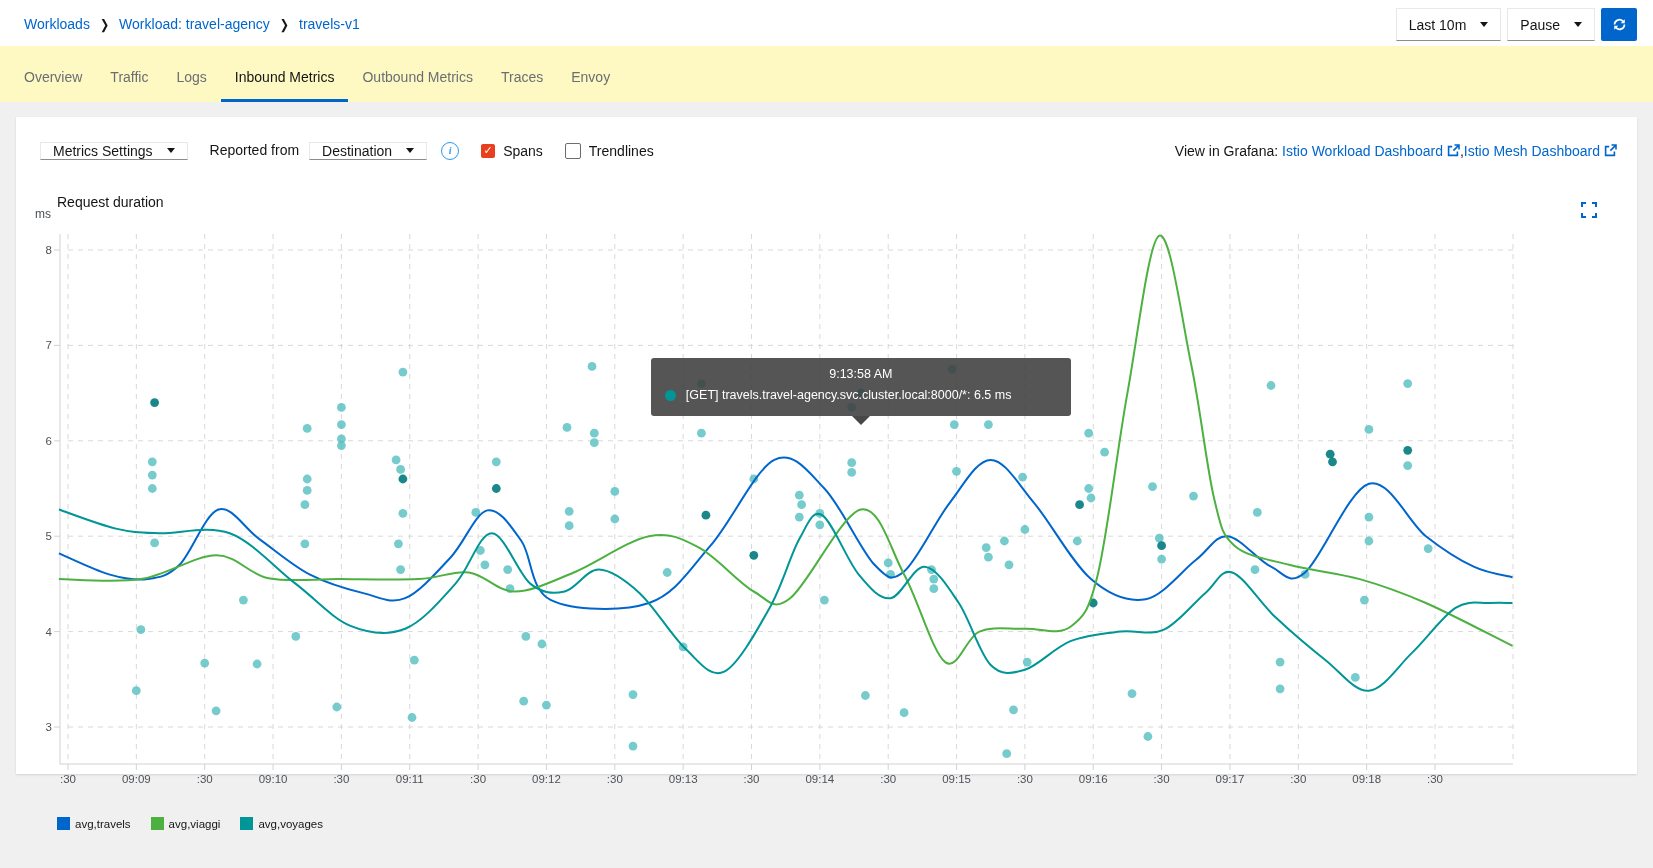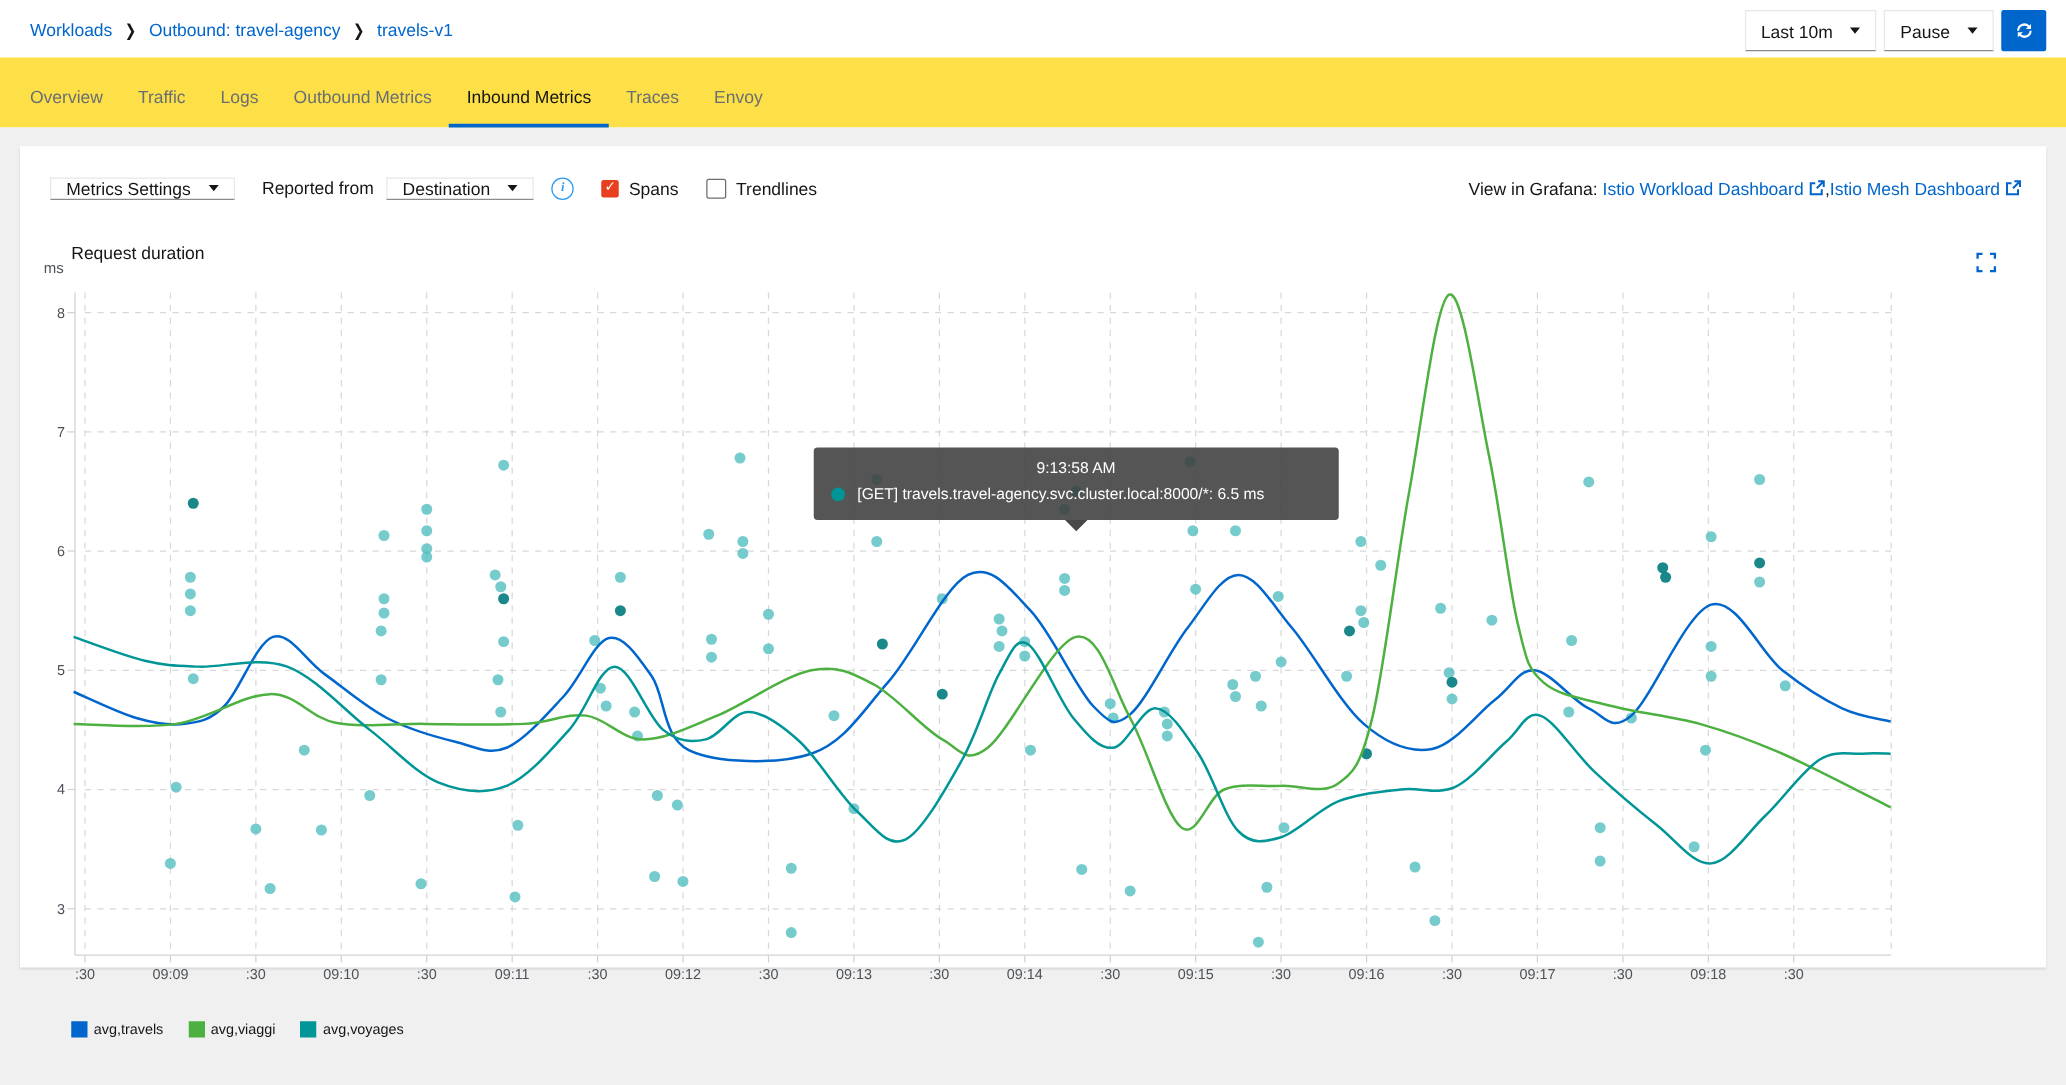--- a/index.html
+++ b/index.html
@@ -13,21 +13,21 @@
   .crumb-sep{font-size:11px;color:#151515;font-weight:bold;transform:scaleY(1.2);}
   .top-controls{display:flex;align-items:stretch;height:33px;}
   .pf-select{display:flex;align-items:center;justify-content:flex-end;gap:14px;
     background:#fff;border:1px solid #e8e8e8;border-bottom:1px solid #8a8d90;
     padding:0 12px;font-size:14px;min-width:58px;cursor:pointer;}
   .caret{width:0;height:0;border-left:4px solid transparent;border-right:4px solid transparent;
     border-top:5px solid #151515;display:inline-block;}
   .refresh-btn{width:36px;height:33px;margin-left:6px;background:#0066cc;border:none;border-radius:2px;
     display:flex;align-items:center;justify-content:center;cursor:pointer;}
   
-  .tabs{display:flex;padding:0 10px;background:#fde047;height:56px;align-items:flex-end;}
+  .tabs{display:flex;padding:0 10px;background:#fef9c3;height:56px;align-items:flex-end;}
   .tab{padding:16px 14px 14px 14px;font-size:14px;color:#6a6e73;cursor:pointer;
     border-bottom:3px solid transparent;}
   .tab.active{color:#151515;border-bottom:3px solid #0066cc;}
   
   .page{background:#f0f0f0;height:765px;padding-top:15px;}
   .card{position:relative;background:#fff;width:1621px;height:657px;margin:0 16px;
     box-shadow:0 1px 2px rgba(3,3,3,0.12);}
   
   .card-toolbar{position:absolute;left:24px;right:20px;top:17px;height:33px;
     display:flex;align-items:center;font-size:14px;}
@@ -62,21 +62,21 @@
   .legend-item{display:flex;align-items:center;gap:5px;cursor:pointer;}
   .swatch{width:13px;height:13px;display:inline-block;}
 </style>
 </head>
 <body>
 
 <div class="header">
   <div class="breadcrumb">
     <a>Workloads</a>
     <span class="crumb-sep">❯</span>
-    <a>Outbound: travel-agency</a>
+    <a>Workload: travel-agency</a>
     <span class="crumb-sep">❯</span>
     <a>travels-v1</a>
   </div>
   <div class="top-controls">
     <div class="pf-select">
       <span>Last 10m</span>
       <span class="caret"></span>
     </div>
     <div class="pf-select" style="margin-left:6px;">
       <span>Pause</span>
@@ -92,22 +92,22 @@
         </svg>
       </span>
     </button>
   </div>
 </div>
 
 <div class="tabs">
   <div class="tab">Overview</div>
   <div class="tab">Traffic</div>
   <div class="tab">Logs</div>
+  <div class="tab active">Inbound Metrics</div>
   <div class="tab">Outbound Metrics</div>
-  <div class="tab active">Inbound Metrics</div>
   <div class="tab">Traces</div>
   <div class="tab">Envoy</div>
 </div>
 
 <div class="page">
   <div class="card">
 
     <div class="card-toolbar">
       <div class="pf-select" style="min-width:96px;">
         <span>Metrics Settings</span>

